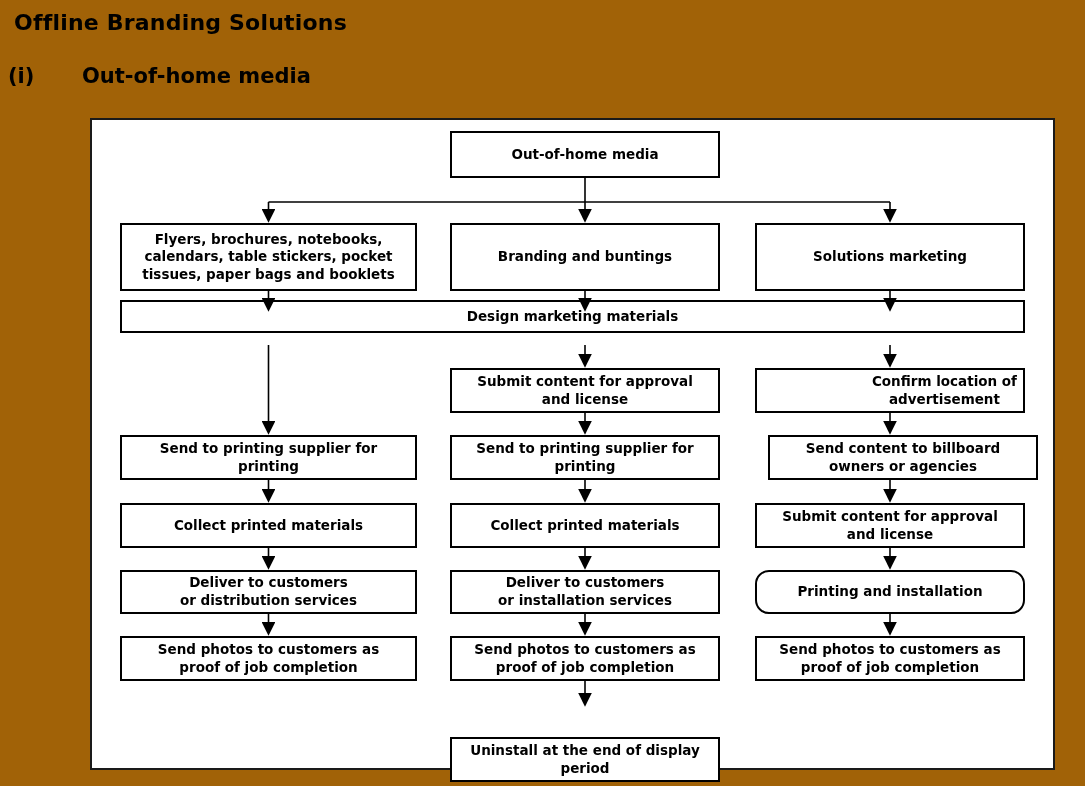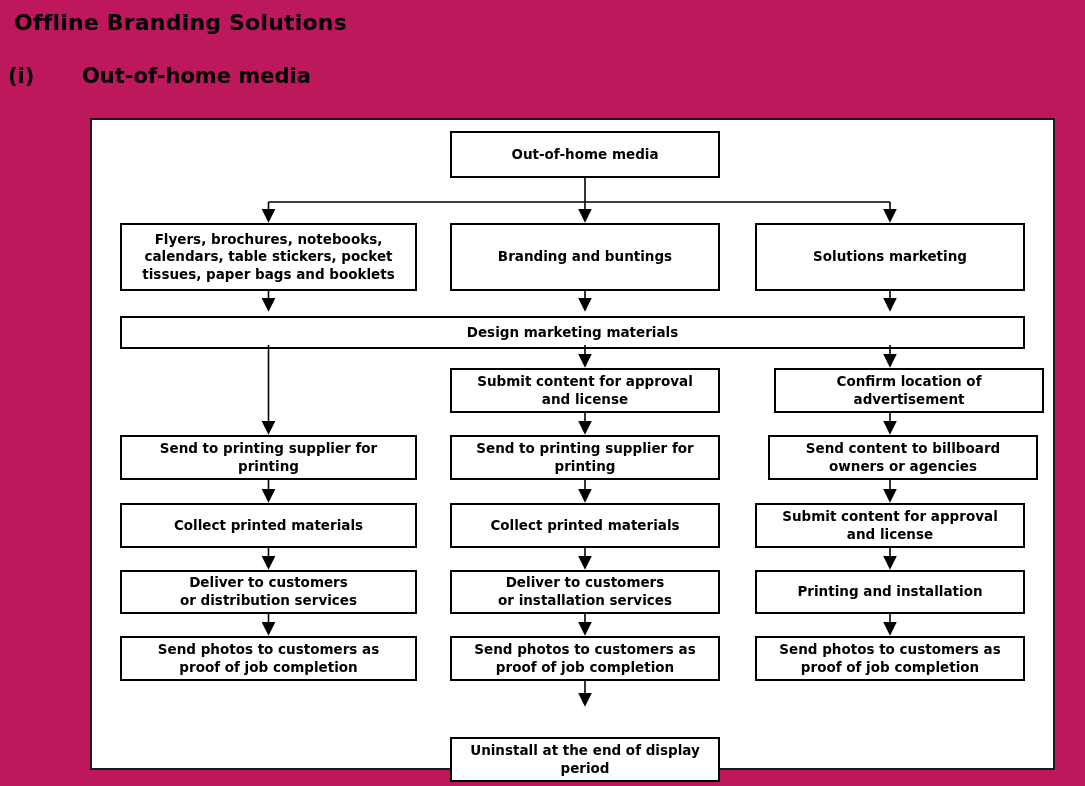--- a/index.html
+++ b/index.html
@@ -5,21 +5,21 @@
   * { margin: 0; padding: 0; box-sizing: border-box; }
   html, body { background: #ffffff; }
   body {
     font-family: "DejaVu Sans", "Liberation Sans", sans-serif;
     color: #000;
   }
   .page {
     position: relative;
     width: 1085px;
     height: 786px;
-    background: #be185d;
+    background: #a16207;
     overflow: hidden;
   }
   .doc-title {
     position: absolute;
     left: 14px;
     top: 10px;
     font-size: 22px;
     font-weight: 700;
     letter-spacing: 0.2px;
   }
@@ -87,29 +87,29 @@
 calendars, table stickers, pocket
 tissues, paper bags and booklets</span>
   </div>
   <div class="node" style="left:450px; top:223px; width:270px; height:68px;">
     <span>Branding and buntings</span>
   </div>
   <div class="node" style="left:755px; top:223px; width:270px; height:68px;">
     <span>Solutions marketing</span>
   </div>
 
-  <div class="node" style="left:120px; top:316px; width:905px; height:33px;">
+  <div class="node" style="left:120px; top:300px; width:905px; height:33px;">
     <span>Design marketing materials</span>
   </div>
 
   <div class="node" style="left:450px; top:368px; width:270px; height:45px;">
     <span>Submit content for approval
 and license</span>
   </div>
-  <div class="node" style="left:774px; top:368px; width:270px; height:45px;">
+  <div class="node" style="left:755px; top:368px; width:270px; height:45px;justify-content:flex-end;">
     <span>Confirm location of
 advertisement</span>
   </div>
 
   <div class="node" style="left:120px; top:435px; width:297px; height:45px;">
     <span>Send to printing supplier for
 printing</span>
   </div>
   <div class="node" style="left:450px; top:435px; width:270px; height:45px;">
     <span>Send to printing supplier for
@@ -132,21 +132,21 @@
   </div>
 
   <div class="node" style="left:120px; top:570px; width:297px; height:44px;">
     <span>Deliver to customers
 or distribution services</span>
   </div>
   <div class="node" style="left:450px; top:570px; width:270px; height:44px;">
     <span>Deliver to customers
 or installation services</span>
   </div>
-  <div class="node" style="left:755px; top:570px; width:270px; height:44px;">
+  <div class="node" style="left:755px; top:570px; width:270px; height:44px;border-radius:14px;">
     <span>Printing and installation</span>
   </div>
 
   <div class="node" style="left:120px; top:636px; width:297px; height:45px;">
     <span>Send photos to customers as
 proof of job completion</span>
   </div>
   <div class="node" style="left:450px; top:636px; width:270px; height:45px;">
     <span>Send photos to customers as
 proof of job completion</span>

